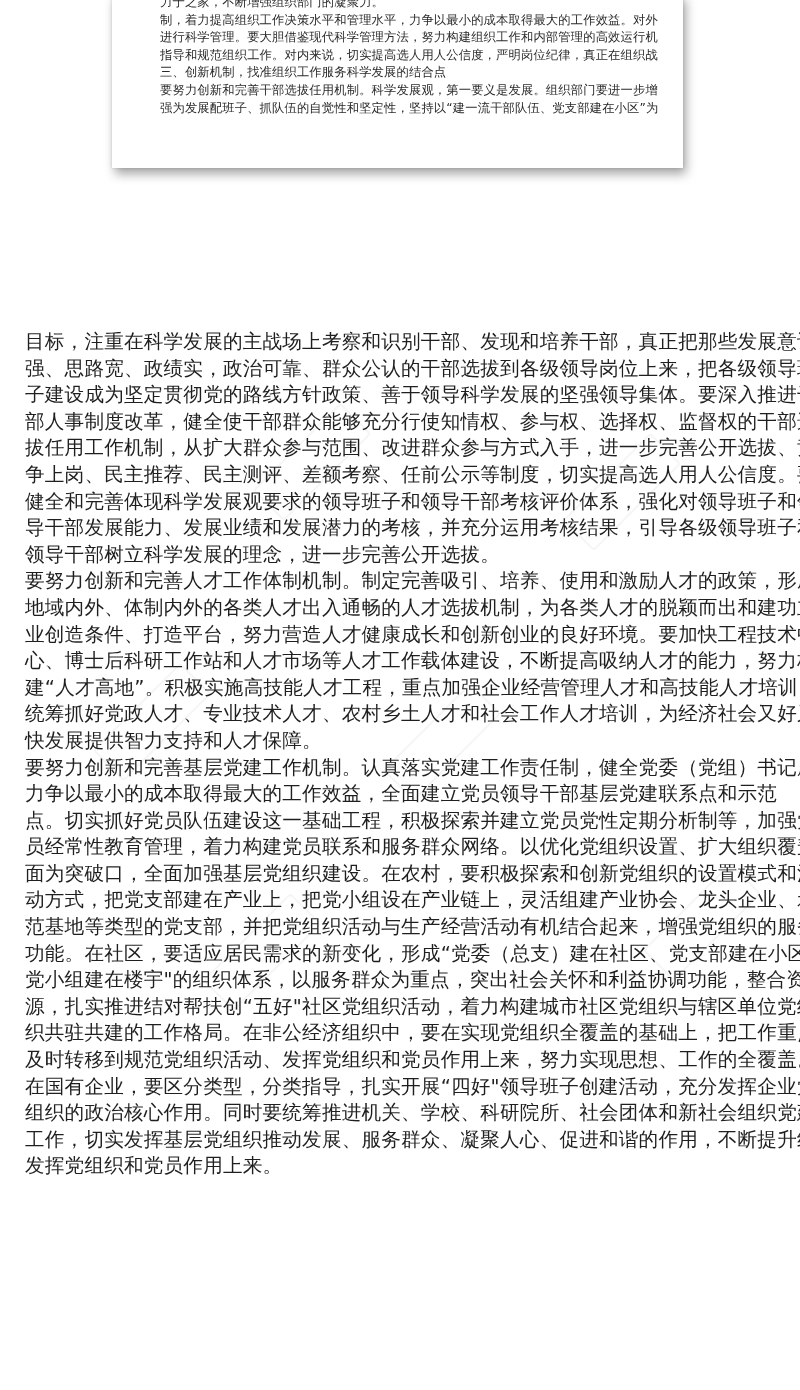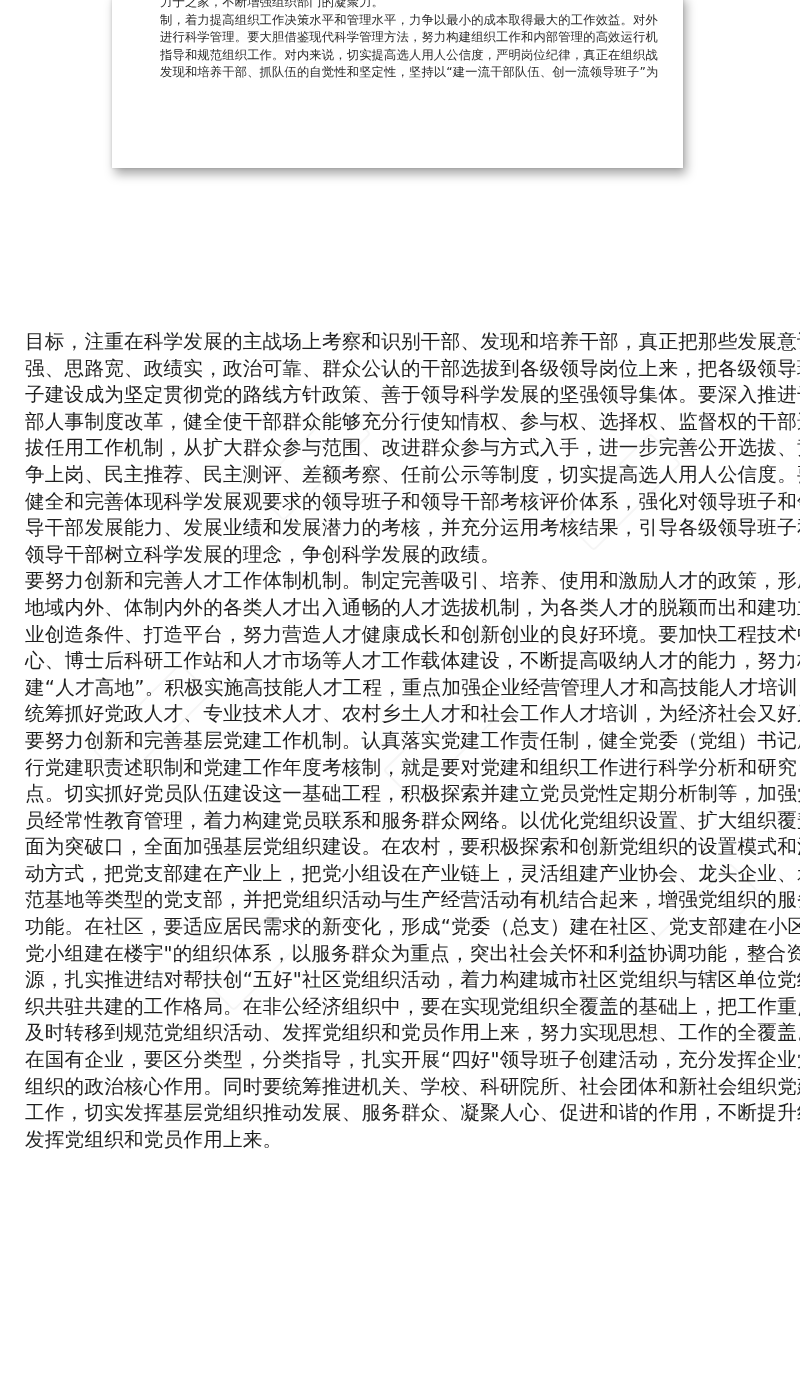--- a/index.html
+++ b/index.html
@@ -75,42 +75,45 @@
 <div class="watermark" style="left:380px;top:720px;"></div>
 <div class="watermark" style="left:640px;top:900px;"></div>
 <div class="watermark" style="left:200px;top:930px;"></div>
 
 <div class="card">
   <div class="card-lines">
     <div class="card-line">力于之家，不断增强组织部门的凝聚力。</div>
     <div class="card-line">制，着力提高组织工作决策水平和管理水平，力争以最小的成本取得最大的工作效益。对外</div>
     <div class="card-line">进行科学管理。要大胆借鉴现代科学管理方法，努力构建组织工作和内部管理的高效运行机</div>
     <div class="card-line">指导和规范组织工作。对内来说，切实提高选人用人公信度，严明岗位纪律，真正在组织战</div>
-    <div class="card-line">发现和培养干部、抓队伍的自觉性和坚定性，坚持以“建一流干部队伍、创一流领导班子”为</div>
+    <div class="card-line">三、创新机制，找准组织工作服务科学发展的结合点</div>
+    <div class="card-line">要努力创新和完善干部选拔任用机制。科学发展观，第一要义是发展。组织部门要进一步增</div>
+    <div class="card-line">强为发展配班子、抓队伍的自觉性和坚定性，坚持以“建一流干部队伍、党支部建在小区”为</div>
   </div>
 </div>
 
 <div class="body-text">
   <div class="body-line">目标，注重在科学发展的主战场上考察和识别干部、发现和培养干部，真正把那些发展意识</div>
   <div class="body-line">强、思路宽、政绩实，政治可靠、群众公认的干部选拔到各级领导岗位上来，把各级领导班</div>
   <div class="body-line">子建设成为坚定贯彻党的路线方针政策、善于领导科学发展的坚强领导集体。要深入推进干</div>
   <div class="body-line">部人事制度改革，健全使干部群众能够充分行使知情权、参与权、选择权、监督权的干部选</div>
   <div class="body-line">拔任用工作机制，从扩大群众参与范围、改进群众参与方式入手，进一步完善公开选拔、竞</div>
   <div class="body-line">争上岗、民主推荐、民主测评、差额考察、任前公示等制度，切实提高选人用人公信度。要</div>
   <div class="body-line">健全和完善体现科学发展观要求的领导班子和领导干部考核评价体系，强化对领导班子和领</div>
   <div class="body-line">导干部发展能力、发展业绩和发展潜力的考核，并充分运用考核结果，引导各级领导班子和</div>
-  <div class="body-line">领导干部树立科学发展的理念，争创科学发展的政绩。</div>
+  <div class="body-line">领导干部树立科学发展的理念，进一步完善公开选拔。</div>
   <div class="body-line">要努力创新和完善人才工作体制机制。制定完善吸引、培养、使用和激励人才的政策，形成</div>
   <div class="body-line">地域内外、体制内外的各类人才出入通畅的人才选拔机制，为各类人才的脱颖而出和建功立</div>
   <div class="body-line">业创造条件、打造平台，努力营造人才健康成长和创新创业的良好环境。要加快工程技术中</div>
   <div class="body-line">心、博士后科研工作站和人才市场等人才工作载体建设，不断提高吸纳人才的能力，努力构</div>
   <div class="body-line">建“人才高地”。积极实施高技能人才工程，重点加强企业经营管理人才和高技能人才培训，</div>
   <div class="body-line">统筹抓好党政人才、专业技术人才、农村乡土人才和社会工作人才培训，为经济社会又好又</div>
+  <div class="body-line">快发展提供智力支持和人才保障。</div>
   <div class="body-line">要努力创新和完善基层党建工作机制。认真落实党建工作责任制，健全党委（党组）书记履</div>
-  <div class="body-line">行党建职责述职制和党建工作年度考核制，就是要对党建和组织工作进行科学分析和研究</div>
+  <div class="body-line">力争以最小的成本取得最大的工作效益，全面建立党员领导干部基层党建联系点和示范</div>
   <div class="body-line">点。切实抓好党员队伍建设这一基础工程，积极探索并建立党员党性定期分析制等，加强党</div>
   <div class="body-line">员经常性教育管理，着力构建党员联系和服务群众网络。以优化党组织设置、扩大组织覆盖</div>
   <div class="body-line">面为突破口，全面加强基层党组织建设。在农村，要积极探索和创新党组织的设置模式和活</div>
   <div class="body-line">动方式，把党支部建在产业上，把党小组设在产业链上，灵活组建产业协会、龙头企业、示</div>
   <div class="body-line">范基地等类型的党支部，并把党组织活动与生产经营活动有机结合起来，增强党组织的服务</div>
   <div class="body-line">功能。在社区，要适应居民需求的新变化，形成“党委（总支）建在社区、党支部建在小区、</div>
   <div class="body-line">党小组建在楼宇"的组织体系，以服务群众为重点，突出社会关怀和利益协调功能，整合资</div>
   <div class="body-line">源，扎实推进结对帮扶创“五好"社区党组织活动，着力构建城市社区党组织与辖区单位党组</div>
   <div class="body-line">织共驻共建的工作格局。在非公经济组织中，要在实现党组织全覆盖的基础上，把工作重点</div>
   <div class="body-line">及时转移到规范党组织活动、发挥党组织和党员作用上来，努力实现思想、工作的全覆盖。</div>

